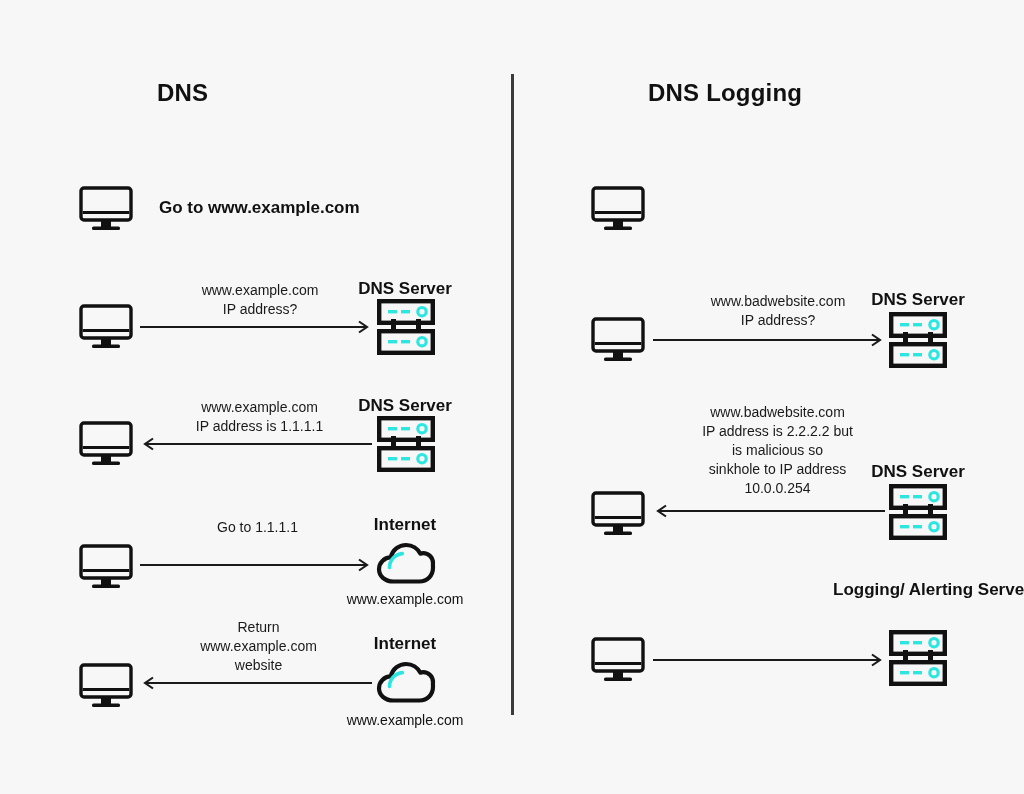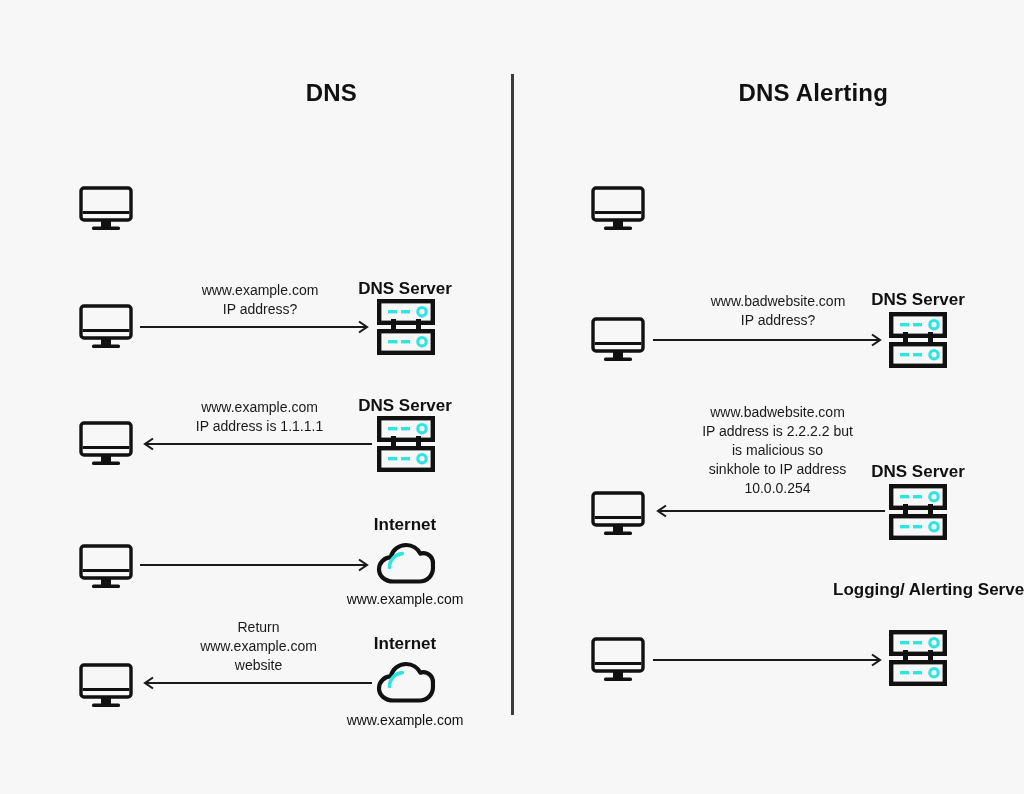--- a/index.html
+++ b/index.html
@@ -30,21 +30,21 @@
     background: #3b3b3b;
   }
 
   
   .col-title {
     font-size: 24px;
     font-weight: bold;
     letter-spacing: 0.2px;
     color: #111111;
     white-space: nowrap;
-    text-align: right;
+    text-align: left;
   }
 
   
   .headline {
     font-size: 17px;
     font-weight: bold;
     color: #111111;
     white-space: nowrap;
   }
 
@@ -93,20 +93,21 @@
   <div class="abs col-title" style="left:157px; top:79px; width:200px;">DNS</div>
 
   <div class="abs icon" style="left:78px; top:185px;">
     <svg width="56" height="48" viewBox="0 0 56 48">
       <rect x="3" y="3" width="50" height="32" rx="3" ry="3" fill="none" stroke="#111111" stroke-width="3.4"></rect>
       <line x1="4.7" y1="27.5" x2="51.3" y2="27.5" stroke="#111111" stroke-width="3"></line>
       <rect x="23" y="35" width="10" height="7" fill="#111111"></rect>
       <rect x="14" y="41.5" width="28" height="3.4" rx="1.5" fill="#111111"></rect>
     </svg>
   </div>
+  <div class="abs headline" style="left:159px; top:198px;">Go to www.example.com</div>
 
   <div class="abs icon" style="left:78px; top:303px;">
     <svg width="56" height="48" viewBox="0 0 56 48">
       <rect x="3" y="3" width="50" height="32" rx="3" ry="3" fill="none" stroke="#111111" stroke-width="3.4"></rect>
       <line x1="4.7" y1="27.5" x2="51.3" y2="27.5" stroke="#111111" stroke-width="3"></line>
       <rect x="23" y="35" width="10" height="7" fill="#111111"></rect>
       <rect x="14" y="41.5" width="28" height="3.4" rx="1.5" fill="#111111"></rect>
     </svg>
   </div>
   <div class="abs arrow-caption" style="left:140px; top:281px; width:240px;">www.example.com
@@ -166,20 +167,21 @@
   </div>
 
   <div class="abs icon" style="left:78px; top:543px;">
     <svg width="56" height="48" viewBox="0 0 56 48">
       <rect x="3" y="3" width="50" height="32" rx="3" ry="3" fill="none" stroke="#111111" stroke-width="3.4"></rect>
       <line x1="4.7" y1="27.5" x2="51.3" y2="27.5" stroke="#111111" stroke-width="3"></line>
       <rect x="23" y="35" width="10" height="7" fill="#111111"></rect>
       <rect x="14" y="41.5" width="28" height="3.4" rx="1.5" fill="#111111"></rect>
     </svg>
   </div>
+  <div class="abs arrow-caption" style="left:140px; top:518px; width:235px;">Go to 1.1.1.1</div>
   <div class="abs arrow-wrap" style="left:140px; top:558px;">
     <svg width="232" height="14" viewBox="0 0 232 14">
       <line x1="0" y1="7" x2="226" y2="7" stroke="#1a1a1a" stroke-width="2.1"></line>
       <polyline points="219,1.5 227,7 219,12.5" fill="none" stroke="#1a1a1a" stroke-width="2.1"></polyline>
     </svg>
   </div>
   <div class="abs node-label" style="left:330px; top:515px; width:150px;">Internet</div>
   <div class="abs icon" style="left:376px; top:541px;">
     <svg width="60" height="46" viewBox="0 0 60 46">
       <path d="M17.5 40.5 C8.6 40.5 3 34.8 3 28.2 C3 21.9 8.2 16.6 14.8 16.2 C16.4 9.1 22.6 4 30.2 4 C36.4 4 41.8 7.6 44.3 12.7 C45.2 12.4 46.2 12.2 47.2 12.2 C52.6 12.2 57 16.6 57 22.1 C57 22.6 57 23.1 56.9 23.6 C56.9 23.6 57 25 57 26.8 C57 34.4 51.5 40.5 43.4 40.5 Z" fill="none" stroke="#111111" stroke-width="4.2" stroke-linejoin="round"></path>
@@ -207,21 +209,21 @@
   </div>
   <div class="abs node-label" style="left:330px; top:634px; width:150px;">Internet</div>
   <div class="abs icon" style="left:376px; top:660px;">
     <svg width="60" height="46" viewBox="0 0 60 46">
       <path d="M17.5 40.5 C8.6 40.5 3 34.8 3 28.2 C3 21.9 8.2 16.6 14.8 16.2 C16.4 9.1 22.6 4 30.2 4 C36.4 4 41.8 7.6 44.3 12.7 C45.2 12.4 46.2 12.2 47.2 12.2 C52.6 12.2 57 16.6 57 22.1 C57 22.6 57 23.1 56.9 23.6 C56.9 23.6 57 25 57 26.8 C57 34.4 51.5 40.5 43.4 40.5 Z" fill="none" stroke="#111111" stroke-width="4.2" stroke-linejoin="round"></path>
       <path d="M13.5 26.5 C13.5 19.2 19.2 13.2 26.3 12.6" fill="none" stroke="#2ee6e0" stroke-width="3.6" stroke-linecap="round"></path>
     </svg>
   </div>
   <div class="abs node-sublabel" style="left:330px; top:712px; width:150px;">www.example.com</div>
 
-  <div class="abs col-title" style="left:648px; top:79px; width:240px;">DNS Alerting</div>
+  <div class="abs col-title" style="left:648px; top:79px; width:240px;">DNS Logging</div>
 
   <div class="abs icon" style="left:590px; top:185px;">
     <svg width="56" height="48" viewBox="0 0 56 48">
       <rect x="3" y="3" width="50" height="32" rx="3" ry="3" fill="none" stroke="#111111" stroke-width="3.4"></rect>
       <line x1="4.7" y1="27.5" x2="51.3" y2="27.5" stroke="#111111" stroke-width="3"></line>
       <rect x="23" y="35" width="10" height="7" fill="#111111"></rect>
       <rect x="14" y="41.5" width="28" height="3.4" rx="1.5" fill="#111111"></rect>
     </svg>
   </div>
 

